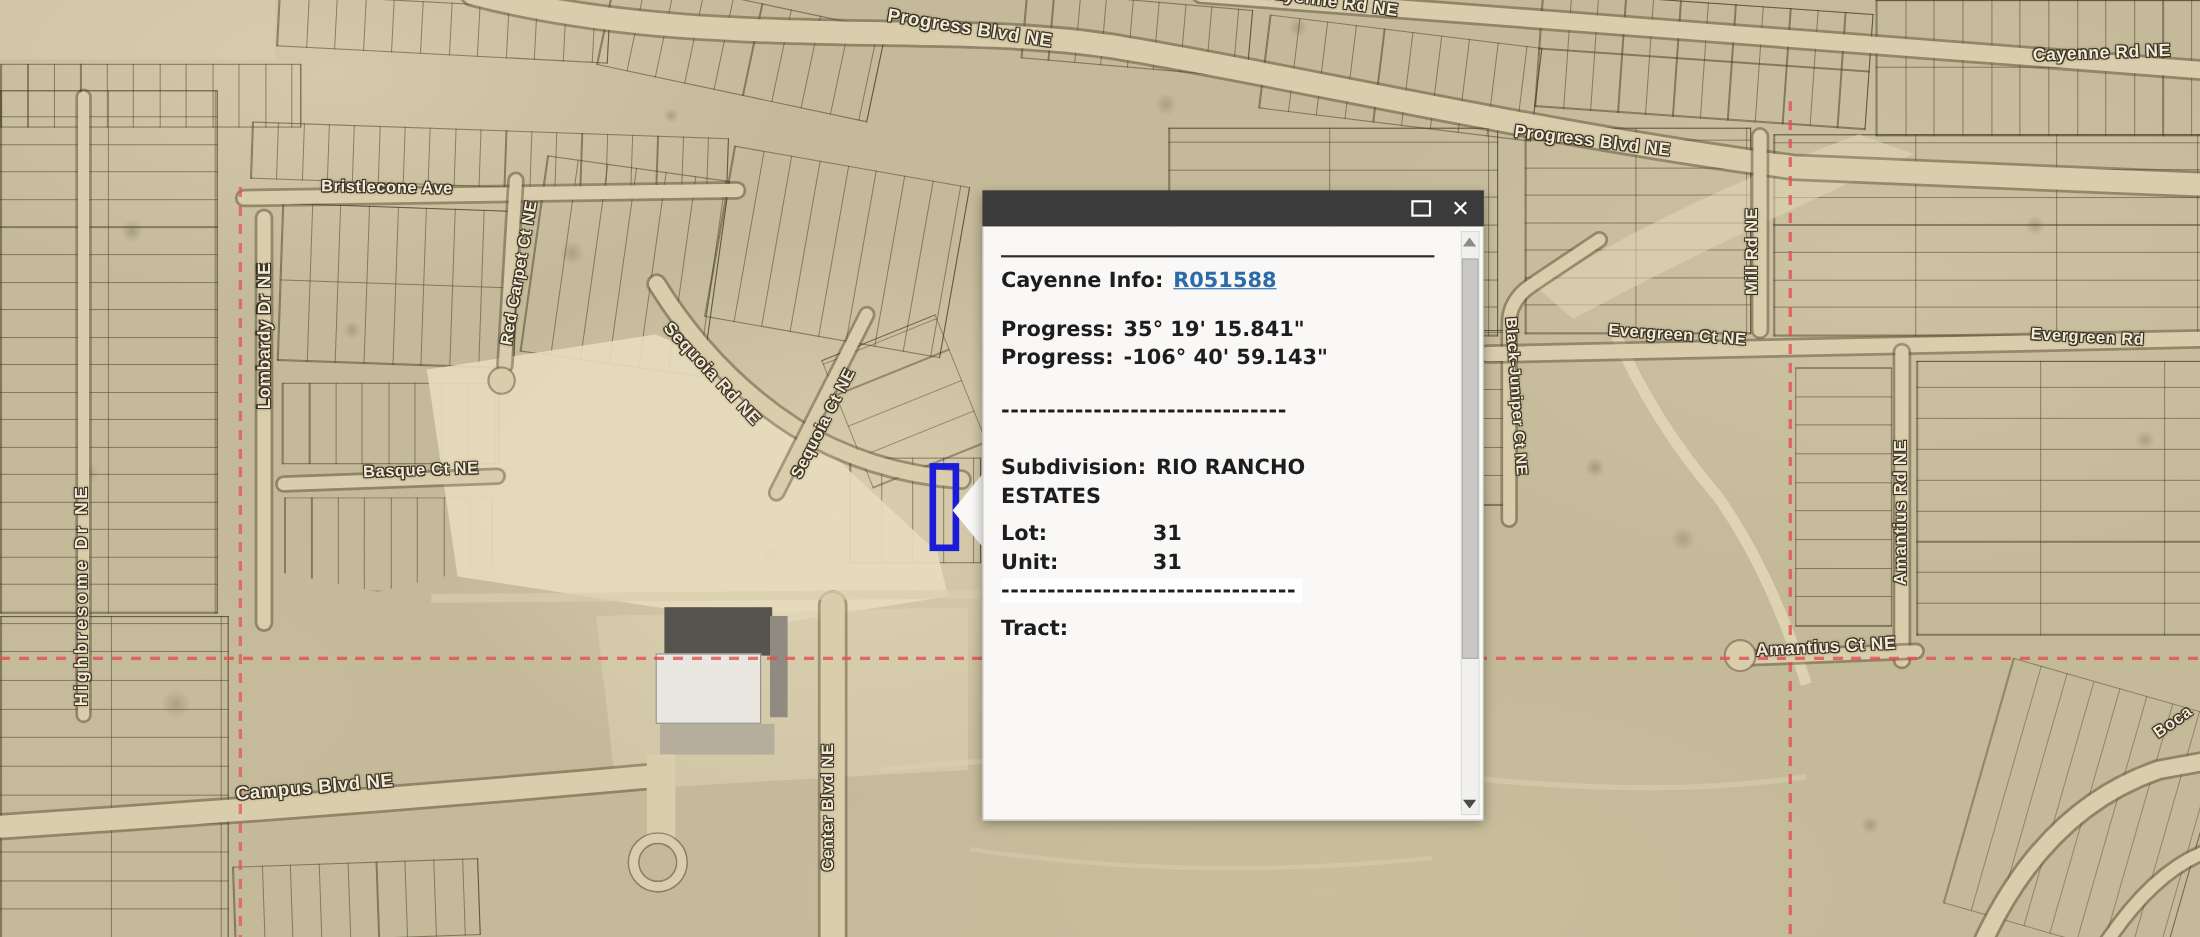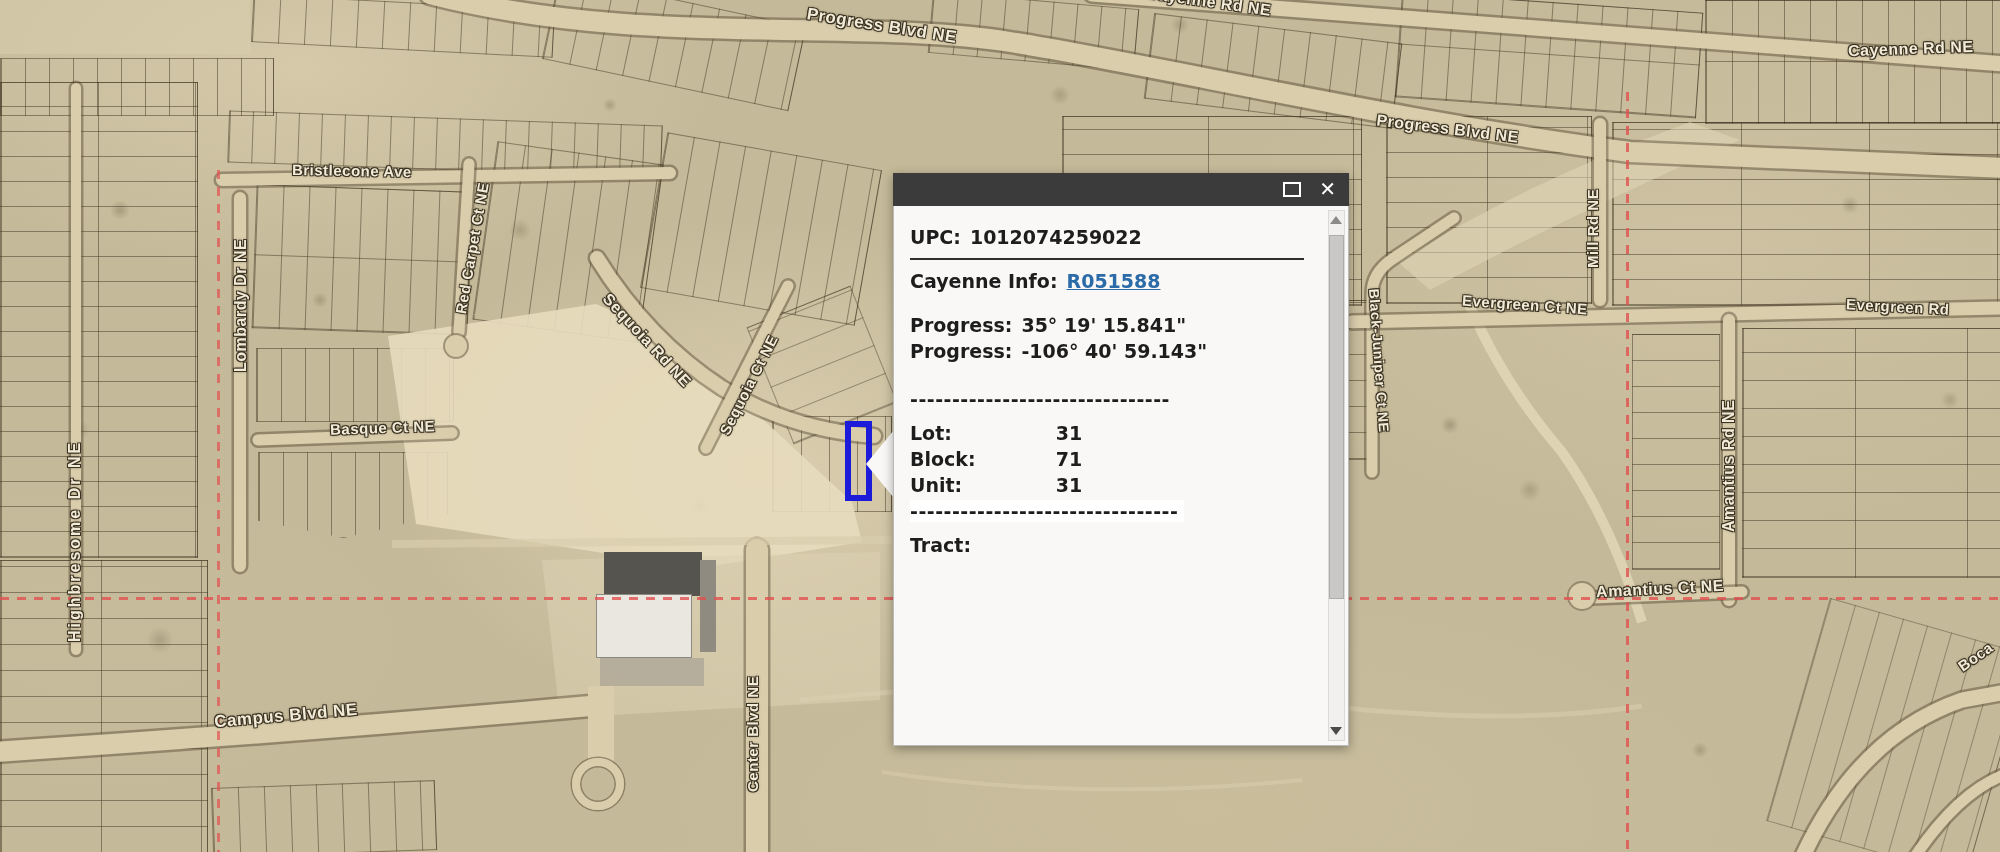--- a/index.html
+++ b/index.html
@@ -60,21 +60,21 @@
   #popup-content{position:absolute;left:0;top:0;right:0;bottom:0;padding:18px 44px 0 16px;
     font-size:19px;line-height:26px;font-weight:bold;color:#1d1d1d;overflow:hidden;}
   .lbl{margin-right:9px;}
   .rule{border-top:2px solid #2e2e2e;margin-top:8px;margin-bottom:8px;}
   a.acct{color:#2a6ba8;text-decoration:underline;font-weight:bold;cursor:pointer;}
   .gap18{margin-top:18px;} .gap22{margin-top:22px;}
   .dashes{letter-spacing:.5px;}
   .dashes2{background:#fff;display:inline-block;line-height:22px;padding-right:6px;}
   .subdiv{width:372px;margin-top:26px;}
   .kv .k{display:inline-block;width:138px;}
-  .kv .v{display:inline-block;width:42px;text-align:center;}
+  .kv .v{display:inline-block;width:42px;text-align:left;}
   .lotrow{margin-top:8px;}
   .tract{margin-top:8px;}
   .note{margin-top:10px;font-weight:normal;color:#333;width:400px;}
   
   #sb{position:absolute;right:3px;top:4px;bottom:4px;width:15px;background:#f1f0ee;border:1px solid #dadada;z-index:2;}
   #sb-up{position:absolute;top:5px;left:1px;width:0;height:0;
     border-left:6px solid transparent;border-right:6px solid transparent;border-bottom:8px solid #8a8a88;cursor:pointer;}
   #sb-down{position:absolute;bottom:5px;left:1px;width:0;height:0;
     border-left:6px solid transparent;border-right:6px solid transparent;border-top:8px solid #4a4a48;cursor:pointer;}
   #sb-thumb{position:absolute;top:24px;left:0;width:13px;height:362px;background:#c9c8c6;border:1px solid #aeadab;cursor:pointer;}
@@ -201,39 +201,36 @@
   <div id="parcel-hl"></div>
   <div id="callout"></div>
 
   <div id="popup">
     <div id="popup-header">
       <span id="max-btn"></span>
       <span id="close-btn">✕</span>
     </div>
     <div id="popup-body">
       <div id="popup-content">
-        <div class="row">
-          <span class="lbl">UPC:</span><span>1012074259022</span>
-        </div>
         <div class="rule"></div>
         <div class="row">
           <span class="lbl">Cayenne Info:</span><a class="acct">R051588</a>
         </div>
         <div class="row gap18">
           <span class="lbl">Progress:</span><span>35° 19' 15.841"</span>
         </div>
         <div class="row">
           <span class="lbl">Progress:</span><span>-106° 40' 59.143"</span>
         </div>
         <div class="dashes gap22">-------------------------------</div>
+        <div class="subdiv">
+          <span class="lbl">Subdivision:</span><span>RIO RANCHO ESTATES</span>
+        </div>
         <div class="kv lotrow">
           <span class="k">Lot:</span><span class="v">31</span>
-        </div>
-        <div class="kv">
-          <span class="k">Block:</span><span class="v">71</span>
         </div>
         <div class="kv">
           <span class="k">Unit:</span><span class="v">31</span>
         </div>
         <div><span class="dashes dashes2">--------------------------------</span></div>
         <div class="tract">
           <span class="lbl">Tract:</span><span></span>
         </div>
       </div>
       <div id="sb">

